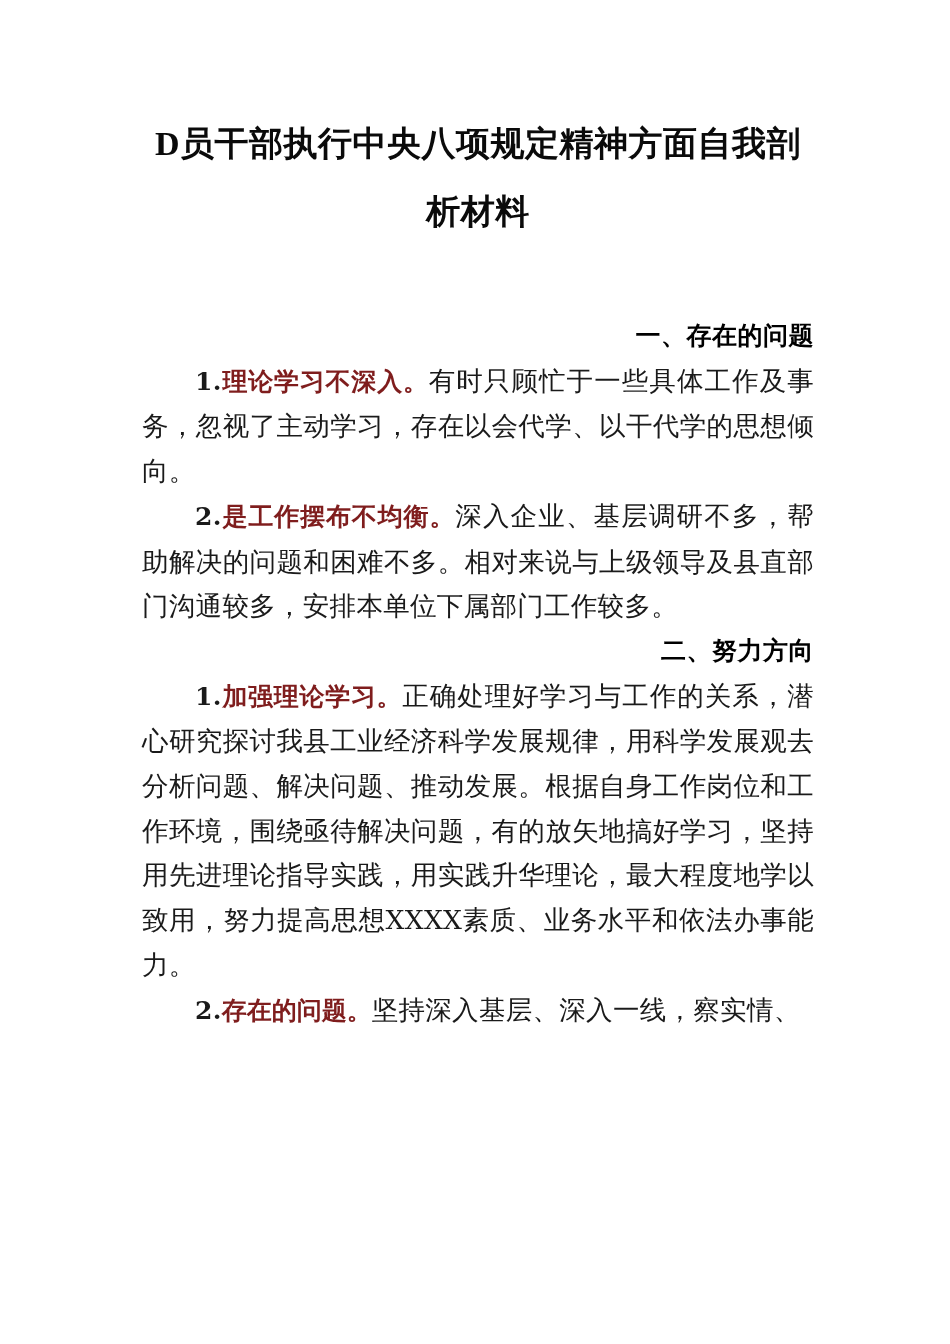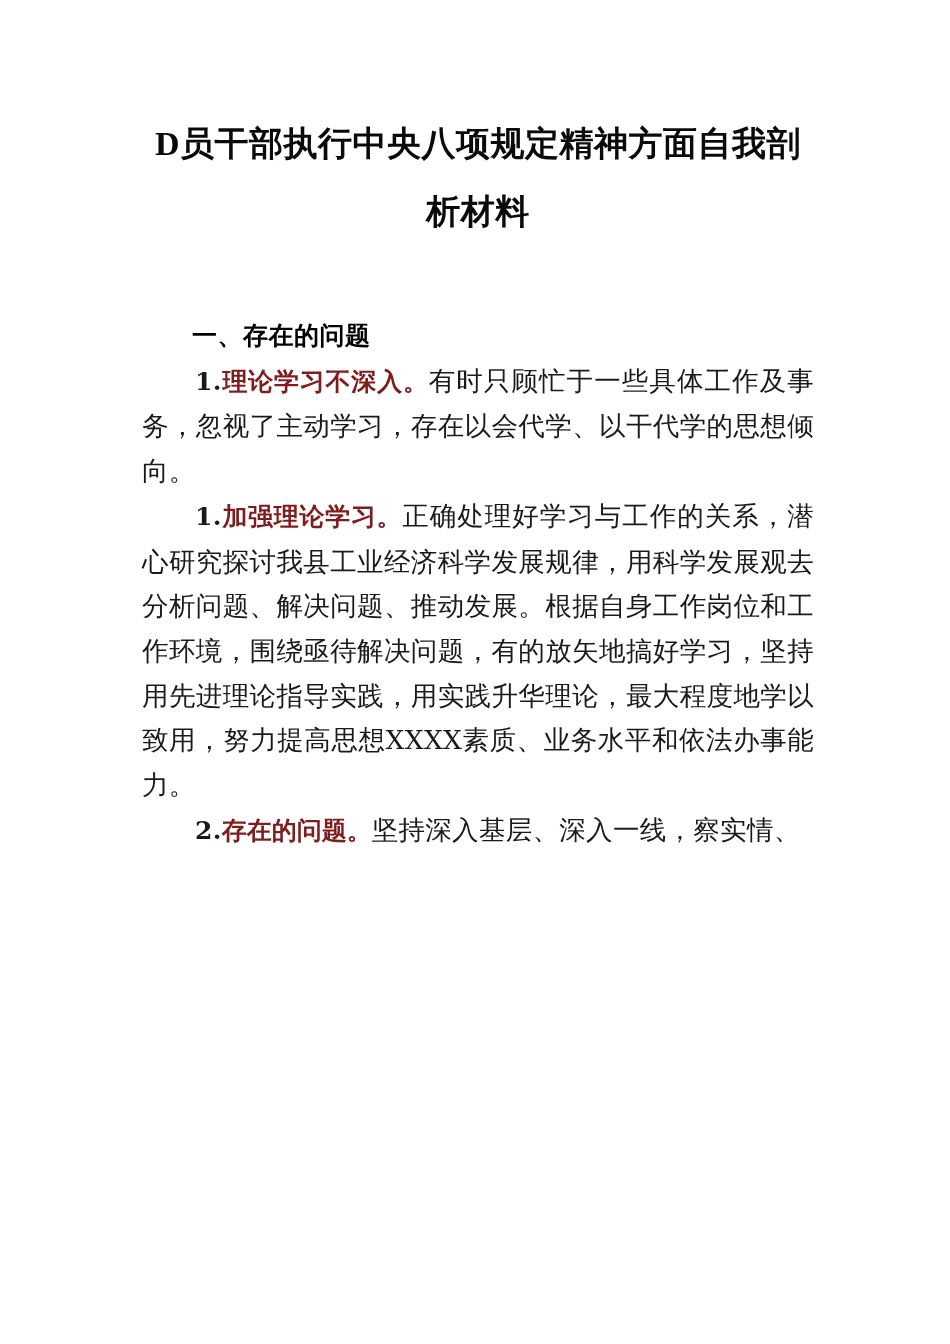--- a/index.html
+++ b/index.html
@@ -61,20 +61,21 @@
   
   p.section-heading {
     font-family: "DejaVu Sans", "Liberation Sans", sans-serif;
     font-size: 25px;
     font-weight: 700;
     line-height: 44.7px;
     margin: 0;
     text-indent: 50px;
     color: #000000;
     letter-spacing: 0.5px;
+    text-align: right;
   }
   
   .lead {
     font-family: Liberation Sans, sans-serif;
     font-weight: 700;
     font-size: 25px;
     color: #7f1d1d;
     letter-spacing: 0px;
   }
   .lead-num {
@@ -93,18 +94,20 @@
 
 <div class="page">
   <div class="content">
 
     <h1 class="doc-title">D员干部执行中央八项规定精神方面自我剖析材料</h1>
 
     <div class="body-block">
 
         <p class="section-heading">一、存在的问题</p>
         <p class="para"><span class="lead-num">1.</span><span class="lead">理论学习不深入。</span><span class="rest">有时只顾忙于一些具体工作及事务，忽视了主动学习，存在以会代学、以干代学的思想倾向。</span></p>
+        <p class="para"><span class="lead-num">2.</span><span class="lead">是工作摆布不均衡。</span><span class="rest">深入企业、基层调研不多，帮助解决的问题和困难不多。相对来说与上级领导及县直部门沟通较多，安排本单位下属部门工作较多。</span></p>
+        <p class="section-heading">二、努力方向</p>
         <p class="para"><span class="lead-num">1.</span><span class="lead">加强理论学习。</span><span class="rest">正确处理好学习与工作的关系，潜心研究探讨我县工业经济科学发展规律，用科学发展观去分析问题、解决问题、推动发展。根据自身工作岗位和工作环境，围绕亟待解决问题，有的放矢地搞好学习，坚持用先进理论指导实践，用实践升华理论，最大程度地学以致用，努力提高思想XXXX素质、业务水平和依法办事能力。</span></p>
         <p class="para"><span class="lead-num">2.</span><span class="lead">存在的问题。</span><span class="rest">坚持深入基层、深入一线，察实情、</span></p>
       </div>
 
   </div>
 </div>
 
 </body></html>

